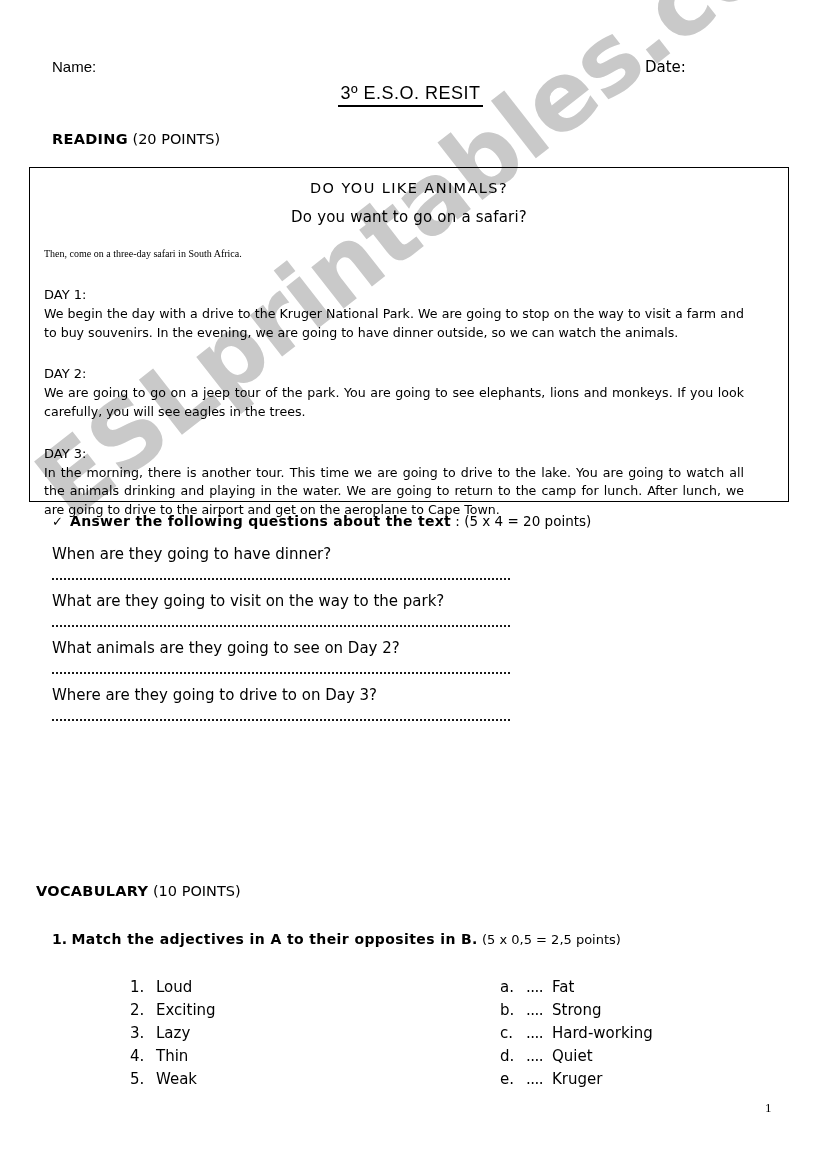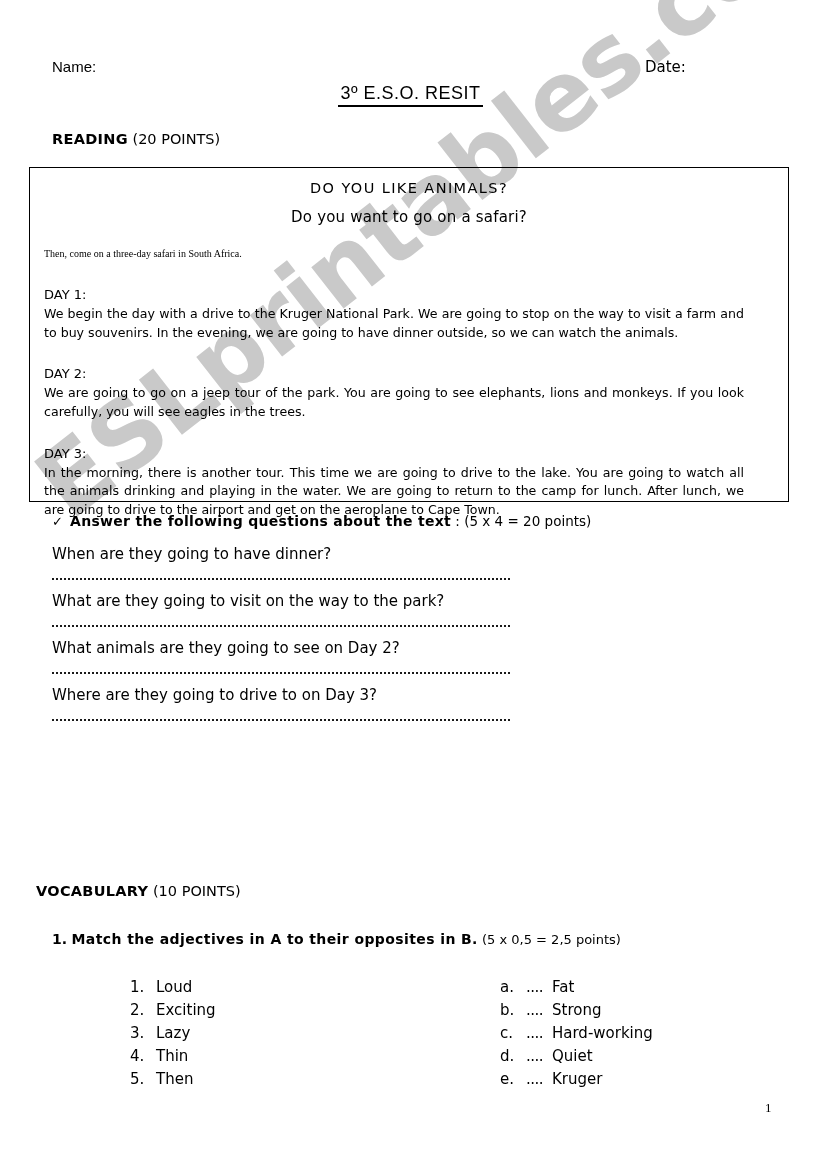--- a/index.html
+++ b/index.html
@@ -307,21 +307,21 @@
           <div class="match-row">
             <span class="match-key">3.</span>
             <span class="match-word">Lazy</span>
           </div>
           <div class="match-row">
             <span class="match-key">4.</span>
             <span class="match-word">Thin</span>
           </div>
           <div class="match-row">
             <span class="match-key">5.</span>
-            <span class="match-word">Then</span>
+            <span class="match-word">Weak</span>
           </div>
         </div>
 
         <div class="col-b">
           <div class="match-row">
             <span class="match-key">a.</span>
             <span class="match-blank">....</span>
             <span class="match-word">Fat</span>
           </div>
           <div class="match-row">

